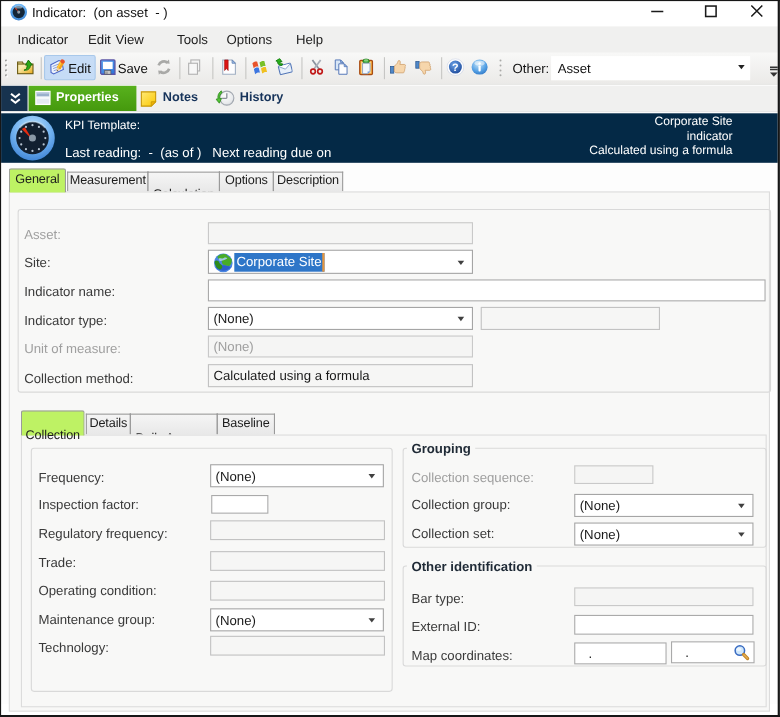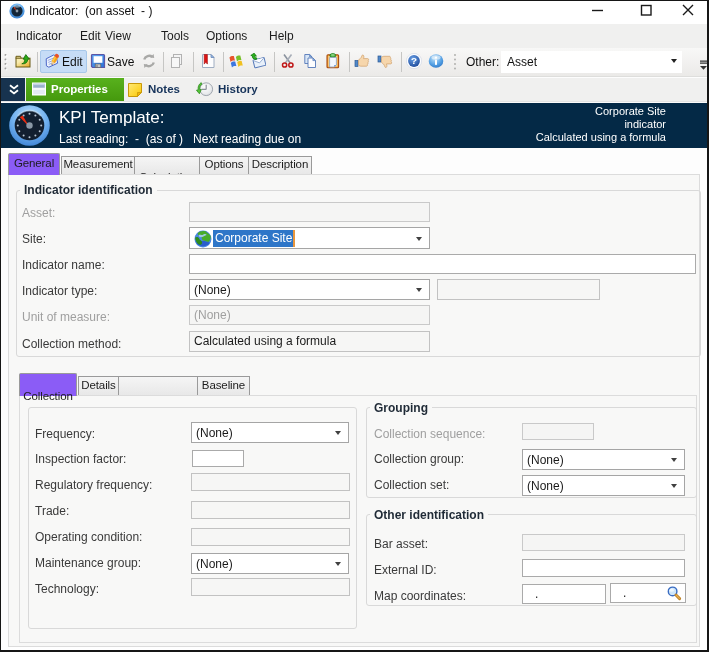--- a/index.html
+++ b/index.html
@@ -21,26 +21,26 @@
 .editbtn{position:absolute;left:39px;top:2px;width:47px;height:23px;background:#c6dcf6;border:1px solid #a8c8ea;border-radius:2px}
 .tlabel{position:absolute;top:7px;font-size:12px;color:#111}
 
 .props{left:1px;top:78px;width:706px;height:23px;background:#f0f0ef}
 .props .sq{position:absolute;left:0;top:0;width:24px;height:23px;background:#17334f}
 .props .gtab{position:absolute;left:25px;top:0;width:98px;height:23px;background:linear-gradient(#58b11d,#45990d)}
 .ptxt{position:absolute;top:5px;font-weight:bold;font-size:11.5px}
 .propsline{left:1px;top:101px;width:706px;height:2px;background:linear-gradient(#e4e4e4 0 50%,#fbfbfb 50% 100%)}
 
 .hdr{left:1px;top:103px;width:706px;height:45px;background:#042946}
-.hdr .t1{position:absolute;left:58px;top:5px;font-size:17px;color:#fff}
+.hdr .t1{position:absolute;left:58px;top:5px;font-size:11px;color:#fff}
 .hdr .t2{position:absolute;left:58px;top:29px;font-size:12px;color:#fff}
 .hdr .rt{position:absolute;right:41px;top:2px;text-align:right;font-size:11px;color:#fff;line-height:13px}
 
 .tab{position:absolute;font-size:11.5px;letter-spacing:-.1px;color:#1c1c1c;text-align:center;border:1px solid #9a9a9a;background:linear-gradient(#f5f5f5,#e8e8e8);border-bottom:none}
-.tab.act{background:#8b5cf6;z-index:5}
+.tab.act{background:#bef264;z-index:5}
 .page{position:absolute;background:#f8f8f7;border:1px solid #dcdcdc}
 .grp{position:absolute;border:1px solid #d9d9d9;border-radius:3px}
 .gt{position:absolute;font-weight:bold;font-size:12px;color:#1f2a36;background:#f8f8f7;padding:0 4px;white-space:nowrap}
 .lbl{position:absolute;font-size:12px;color:#3a3a3a;white-space:nowrap}
 .lbl.dis{color:#9f9f9f}
 .tb{position:absolute;background:#fff;border:1px solid #aaa;font-size:12px;color:#1a1a1a;padding:2px 4px;white-space:nowrap}
 .tb.ro{background:#f6f6f5;border-color:#c2c2c2}
 .tb.dis{background:#f5f5f4;border-color:#c9c9c9;color:#9f9f9f}
 .cmb{position:absolute;background:#fff;border:1px solid #a5a5a5;font-size:12px;color:#1a1a1a}
 .cmb .ar{position:absolute;right:7px;top:50%;margin-top:-1.5px;width:0;height:0;border:3.5px solid transparent;border-top:4px solid #404040;border-bottom:none}
@@ -315,21 +315,20 @@
 </div>
 
 <div class="tab act" style="left:8px;top:153px;width:52px;height:22px;padding-top:3px;border-radius:2px 2px 0 0">General</div>
 <div class="tab" style="left:61px;top:156px;width:74px;height:18px;padding-top:1px">Measurement</div>
 <div class="tab" style="left:134px;top:156px;width:66px;height:18px;padding-top:14px">Calculation</div>
 <div class="tab" style="left:199px;top:156px;width:50px;height:18px;padding-top:1px">Options</div>
 <div class="tab" style="left:248px;top:156px;width:64px;height:18px;padding-top:1px">Description</div>
 <div class="page" style="left:8px;top:174px;width:692px;height:473px"></div>
 
 <div class="grp" style="left:16px;top:190px;width:685px;height:167px"></div>
-<div class="gt" style="left:20px;top:183px">Indicator identification</div>
 <span class="lbl dis" style="left:22px;top:206px">Asset:</span>
 <div class="tb dis" style="left:189px;top:202px;width:241px;height:20px"></div>
 <span class="lbl" style="left:22px;top:232px">Site:</span>
 <div class="cmb" style="left:189px;top:227px;width:241px;height:22px">
       <span class="ar"></span>
 <svg style="position:absolute;left:4px;top:2px" width="18" height="18" viewBox="0 0 17 17">
         <circle cx="8.5" cy="8.5" r="8" fill="#4a86e0"></circle>
         <path d="M2 12 a8 8 0 0 0 13 0 c-4-2-9-2-13 0" fill="#2c5ecc"></path>
         <path d="M3.5 3 c2-2 5-2.6 7.5-1.8 1.5 1.8 3.5 2.2 4.6 4.2 .6 2-.3 4.5-1.6 5.6 -2.6.4-3.4-1.2-5.6-1 -1.6-1.4-.2-2.8-2.4-4 C4.3 5.2 3.5 4.4 3.5 3 Z" fill="#48ac28"></path>
         <path d="M1 7.2 C2.4 6 4.5 6.4 5 8.2 c.4 1.6 2.2 1.4 2.6 3.2 .3 1.4-.6 2.4-1.8 2.8 C3 13.4 1.2 10.6 1 7.2 Z" fill="#2e8c1c"></path>
@@ -388,21 +387,21 @@
       <span class="ar"></span>
     </div>
 <span class="lbl" style="left:374px;top:478px">Collection set:</span>
 <div class="cmb" style="left:522px;top:475px;width:163px;height:21px">
       <span class="vt">(None)</span>
       <span class="ar"></span>
     </div>
 
 <div class="grp" style="left:366px;top:514px;width:331px;height:92px"></div>
 <div class="gt" style="left:370px;top:508px">Other identification</div>
-<span class="lbl" style="left:374px;top:537px">Bar asset:</span>
+<span class="lbl" style="left:374px;top:537px">Bar type:</span>
 <div class="tb dis" style="left:522px;top:534px;width:163px;height:17px"></div>
 <span class="lbl" style="left:374px;top:563px">External ID:</span>
 <div class="tb" style="left:522px;top:559px;width:163px;height:18px"></div>
 <span class="lbl" style="left:374px;top:589px">Map coordinates:</span>
 <div class="tb" style="left:522px;top:584px;width:84px;height:20px"><span style="margin-left:8px">.</span></div>
 <div class="tb" style="left:610px;top:583px;width:76px;height:20px"><span style="margin-left:8px">.</span>
 <svg style="position:absolute;right:3px;top:2px" width="15" height="15" viewBox="0 0 15 15">
         <circle cx="5.6" cy="5.4" r="4.3" fill="#cfe7fb" stroke="#3a6cc2" stroke-width="1.4"></circle>
         <ellipse cx="4.6" cy="4.2" rx="2.2" ry="1.6" fill="#eef7fe"></ellipse>
         <path d="M9 9 L12.6 12.6" stroke="#c08428" stroke-width="3" stroke-linecap="round"></path>

